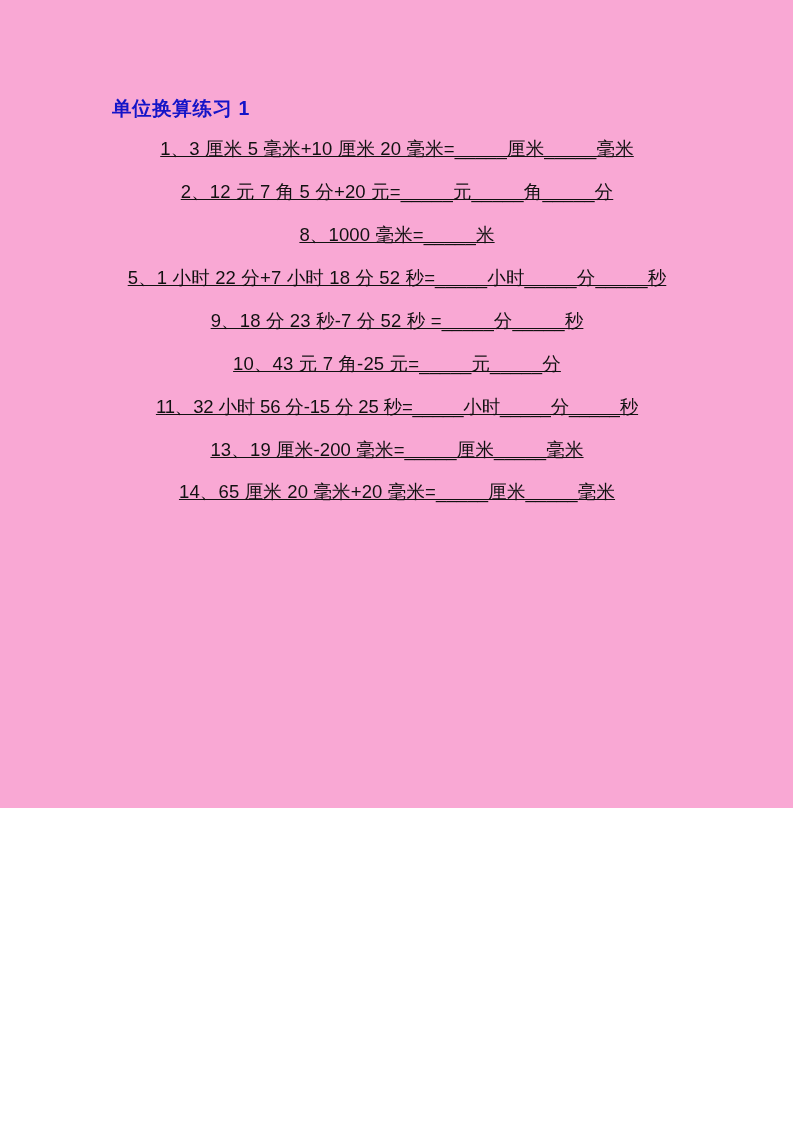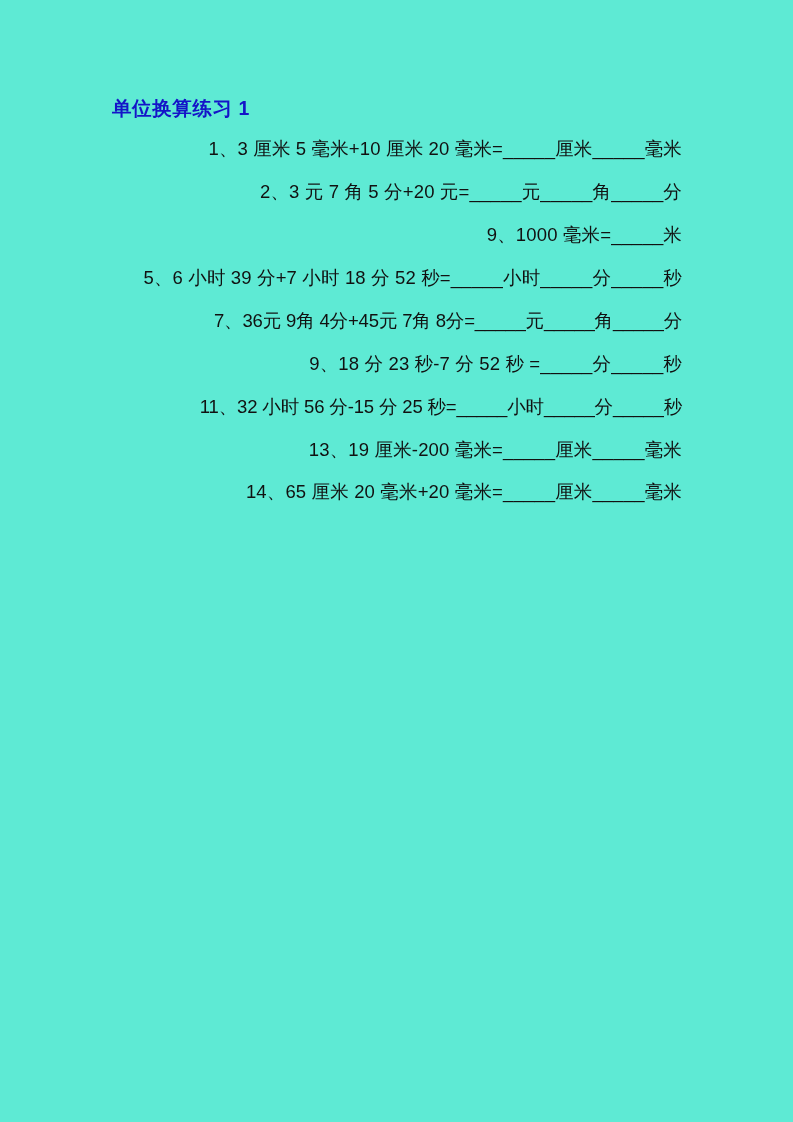--- a/index.html
+++ b/index.html
@@ -9,22 +9,22 @@
   }
 
   body {
     font-family: "Liberation Sans", "DejaVu Sans", sans-serif;
     color: #000000;
   }
 
   .page {
     position: relative;
     width: 793px;
-    height: 1122px;
-    background: #5eead4;
+    height: 808px;
+    background: #f9a8d4;
     overflow: hidden;
     box-sizing: border-box;
   }
 
   .doc-body {
     position: absolute;
     left: 112px;
     top: 96px;
     width: 570px;
   }
@@ -45,21 +45,22 @@
     padding: 0;
   }
 
   .problem-item {
     font-size: 18.5px;
     line-height: 1.62;
     color: #111111;
     margin: 0 0 13px 0;
     letter-spacing: 0.15px;
     word-break: break-all;
-    text-align: right;
+    text-align: center;
+    text-decoration: underline;
   }
 
   .problem-item:last-child {
     margin-bottom: 0;
   }
 
   
   .problem-item.tight {
     letter-spacing: -0.15px;
   }
@@ -67,24 +68,24 @@
 </head>
 <body>
 
 <div class="page">
   <div class="doc-body">
 
     <h1 class="worksheet-title">单位换算练习 1</h1>
 
     <ol class="problem-list">
       <li class="problem-item">1、3 厘米 5 毫米+10 厘米 20 毫米=_____厘米_____毫米</li>
-      <li class="problem-item">2、3 元 7 角 5 分+20 元=_____元_____角_____分</li>
-      <li class="problem-item">9、1000 毫米=_____米</li>
-      <li class="problem-item">5、6 小时 39 分+7 小时 18 分 52 秒=_____小时_____分_____秒</li>
-      <li class="problem-item tight">7、36元 9角 4分+45元 7角 8分=_____元_____角_____分</li>
+      <li class="problem-item">2、12 元 7 角 5 分+20 元=_____元_____角_____分</li>
+      <li class="problem-item">8、1000 毫米=_____米</li>
+      <li class="problem-item">5、1 小时 22 分+7 小时 18 分 52 秒=_____小时_____分_____秒</li>
       <li class="problem-item">9、18 分 23 秒-7 分 52 秒 =_____分_____秒</li>
+      <li class="problem-item">10、43 元 7 角-25 元=_____元_____分</li>
       <li class="problem-item tight">11、32 小时 56 分-15 分 25 秒=_____小时_____分_____秒</li>
       <li class="problem-item">13、19 厘米-200 毫米=_____厘米_____毫米</li>
       <li class="problem-item">14、65 厘米 20 毫米+20 毫米=_____厘米_____毫米</li>
     </ol>
 
   </div>
 </div>
 
 </body></html>

